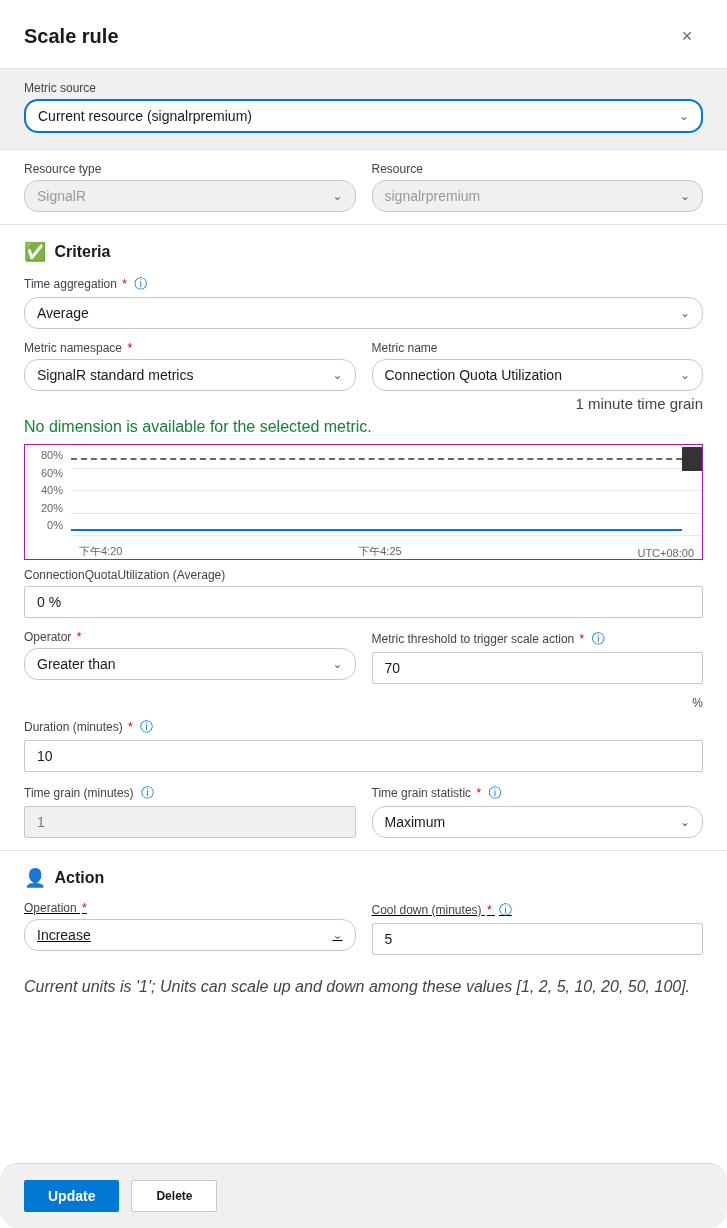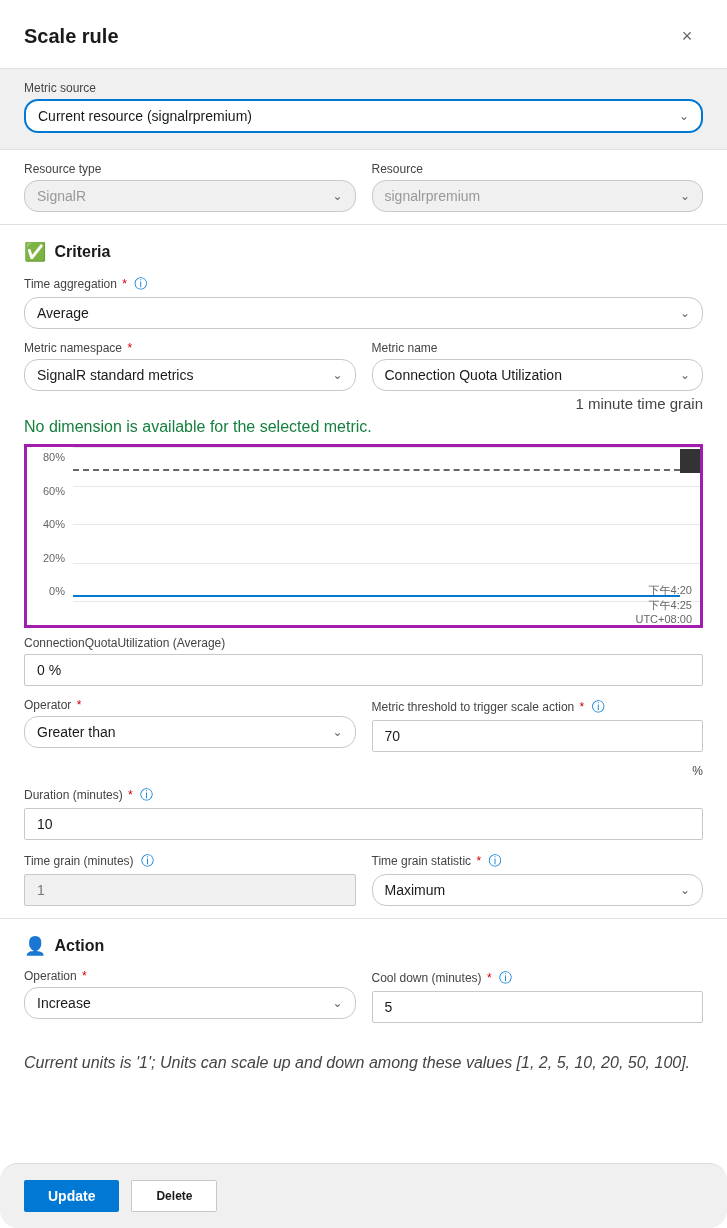--- a/index.html
+++ b/index.html
@@ -111,23 +111,23 @@
       font-size: 15px;
       color: #444;
       margin-top: 4px;
     }
     .dimension-note {
       font-size: 16px;
       color: #15803d;
       margin-bottom: 8px;
     }
     .chart-area {
-      border: 3px solid #a21caf;
+      border: 1px solid #a21caf;
       background: #fff;
-      height: 184px;
+      height: 116px;
       position: relative;
       margin-bottom: 8px;
       overflow: hidden;
     }
     .chart-labels-y {
       position: absolute;
       left: 0;
       top: 0;
       bottom: 24px;
       width: 46px;
@@ -186,24 +186,23 @@
       height: 24px;
       background: #333;
     }
     .chart-x-labels {
       position: absolute;
       left: 46px;
       right: 0;
       bottom: 0;
       height: 24px;
       display: flex;
-      justify-content: flex-end;
+      justify-content: space-between;
       align-items: flex-end;
       padding: 0 8px;
-      flex-direction: column;
     }
     .chart-label-x {
       font-size: 11px;
       color: #666;
     }
     .input-field {
       width: 100%;
       border: 1px solid #c8c8c8;
       background: #ffffff;
       padding: 7px 12px;
@@ -449,21 +448,21 @@
   </div>
 
   <hr class="divider">
 
   <div class="section">
     <div class="section-heading">
       <span class="action-icon">👤</span>
       <span>Action</span>
     </div>
 
-    <div class="two-col" style="margin-bottom:8px;">
+    <div class="two-col" style="margin-bottom:0;text-decoration:underline;">
       <div>
         <div class="field-label">
           <span>Operation</span>
           <span class="required">*</span>
         </div>
         <div class="dropdown-field">
           <span>Increase</span>
           <span class="chevron">⌄</span>
         </div>
       </div>

